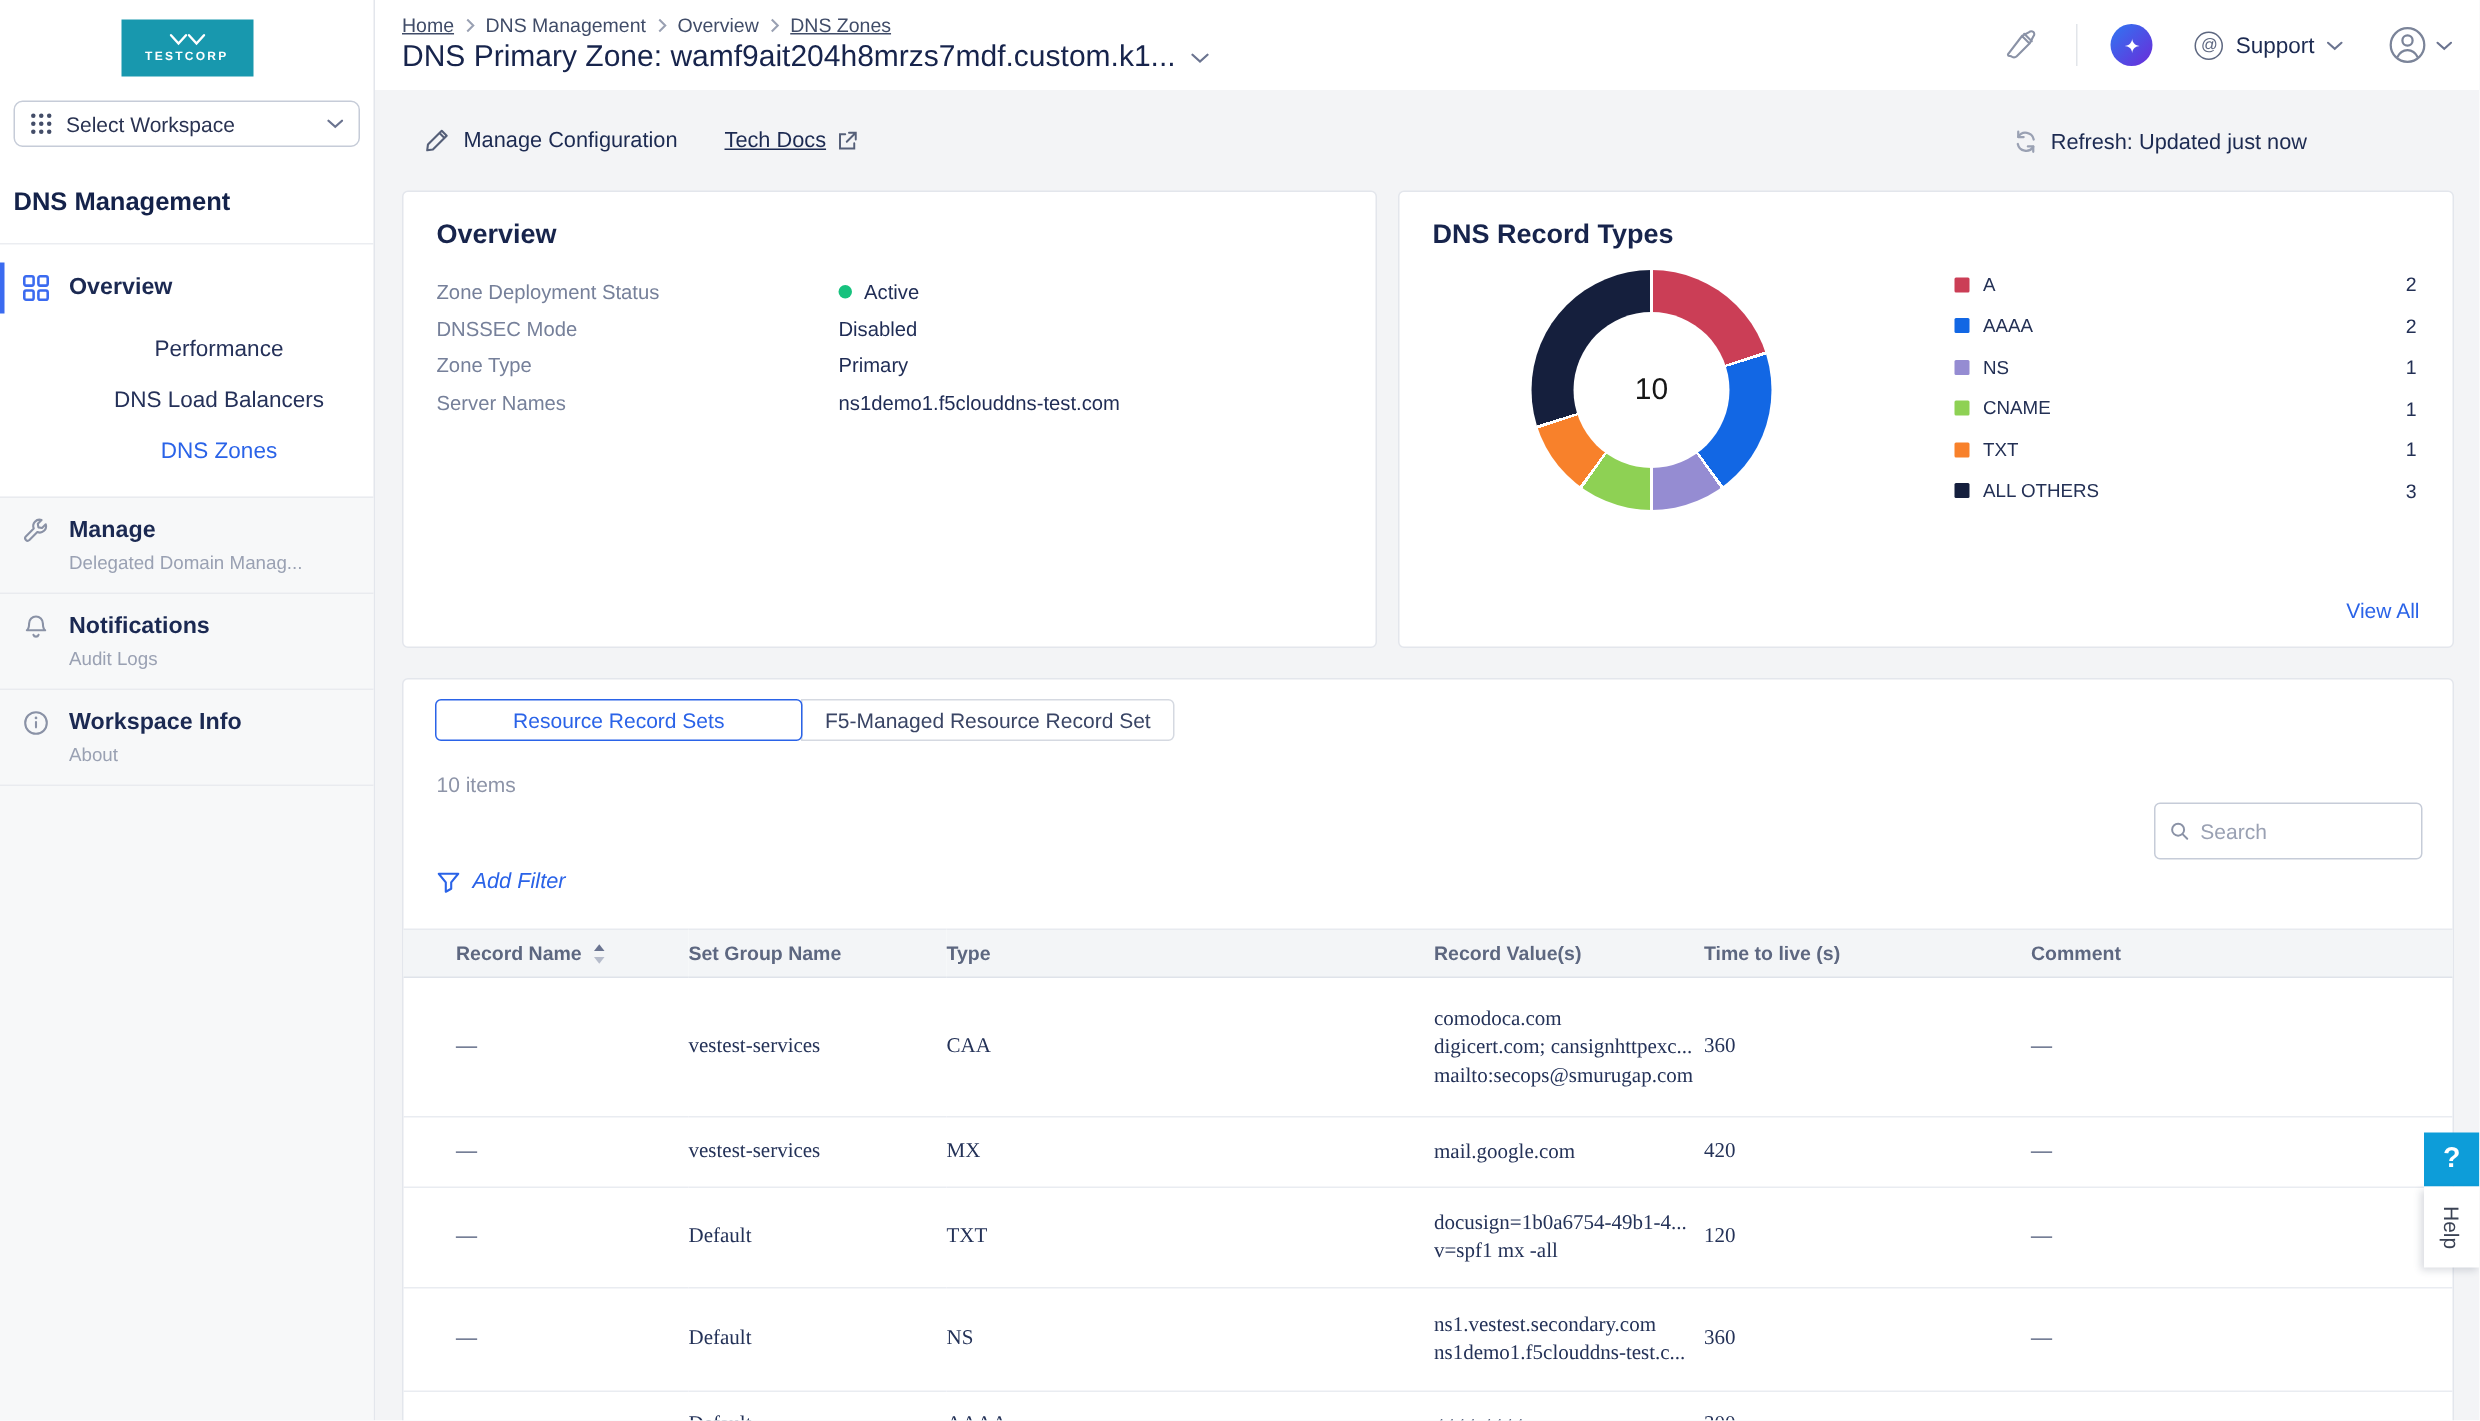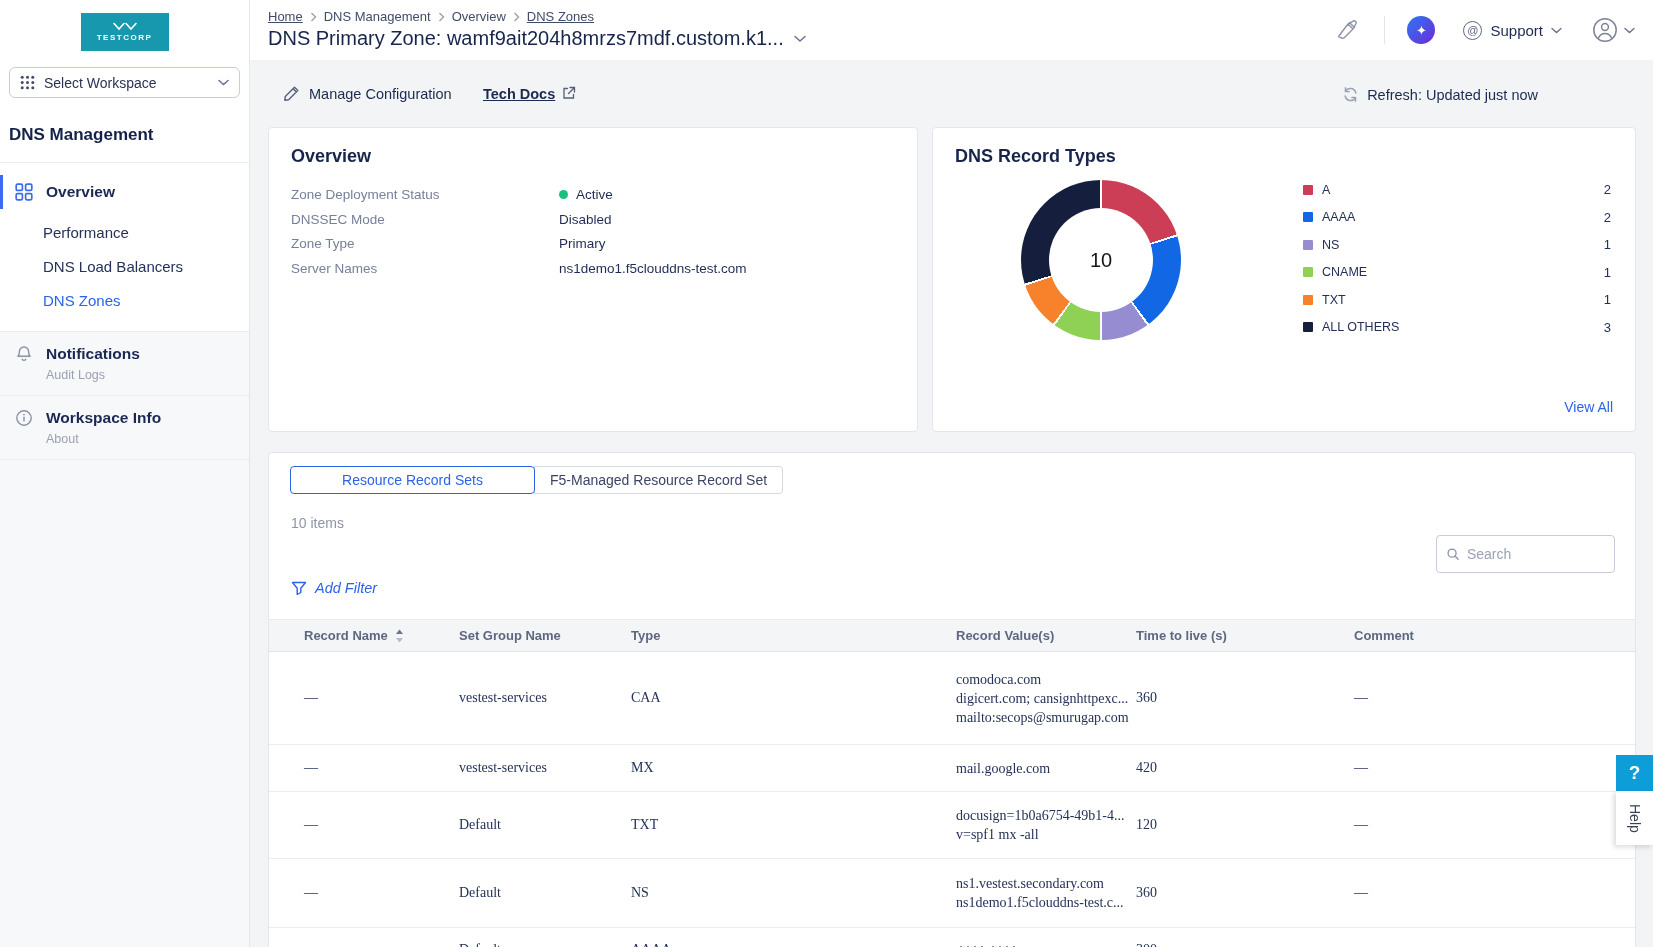--- a/index.html
+++ b/index.html
@@ -17,21 +17,21 @@
   .ws-select { margin:16px 9px 0; height:31px; border:1px solid #c6ccd8; border-radius:6px;
                display:flex; align-items:center; gap:9px; padding:0 10px; background:#fff; cursor:pointer; }
   .ws-select .lbl { font-size:14px; color:#2a3352; }
   .ws-select .chev { margin-left:auto; display:flex; }
   .sb-title { margin:27px 0 0 9px; font-size:17px; font-weight:bold; color:#14224a; }
   .sb-div { margin-top:17px; border-top:1px solid #ebedf1; }
   .ov-group { padding:14px 0 22px; }
   .ov-head { position:relative; display:flex; align-items:center; gap:13px; padding:6px 0 6px 15px; cursor:pointer; }
   .ov-head .abar { position:absolute; left:0; top:-2px; bottom:-2px; width:3px; background:#3b6bf0; }
   .ov-head .lbl { font-size:15.5px; font-weight:600; color:#1b2952; }
-  .ov-sub { padding-left:43px; margin-top:17px; font-size:15px; color:#253159; cursor:pointer; }
+  .ov-sub { padding-left:43px; margin-top:17px; font-size:15px; color:#253159; cursor:pointer;text-align:center; }
   .ov-sub.active { color:#2a63e8; }
   .sb-sec { background:#f7f8f9; border-top:1px solid #e9ebef; padding:13px 0 13px 15px;
             display:flex; gap:13px; cursor:pointer; }
   .sb-sec .lbl { font-size:15.5px; font-weight:600; color:#1b2952; }
   .sb-sec .sub { font-size:12.5px; color:#9aa1b3; margin-top:5px; }
   .sb-fill { flex:1; background:#f7f8f9; border-top:1px solid #e9ebef; }
 
   
   .tophead { position:absolute; left:250px; top:0; width:1403px; height:60px; background:#fff; }
   .crumbs { position:absolute; left:18px; top:9px; display:flex; align-items:center; gap:7px; font-size:13px; color:#404c68; }
@@ -46,22 +46,22 @@
                color:#fff; display:flex; align-items:center; justify-content:center; font-size:13px; cursor:pointer; }
   .support { display:flex; align-items:center; gap:8px; margin:0 30px 0 28px; cursor:pointer; }
   .support .at { width:19px; height:19px; border:1.4px solid #5d6780; border-radius:50%; color:#5d6780;
                  font-size:11px; display:flex; align-items:center; justify-content:center; }
   .support .lbl { font-size:15px; color:#1c2a51; }
   .account { display:flex; align-items:center; gap:6px; cursor:pointer; }
 
   
   .tool-manage { position:absolute; left:283px; top:85px; display:flex; align-items:center; gap:9px;
                  font-size:14.5px; color:#1c2a51; font-weight:500; cursor:pointer; }
-  .tool-docs { position:absolute; left:483px; top:86px; display:flex; align-items:flex-start; gap:7px;
-               font-size:14.5px; font-weight:700; color:#1c2a51; cursor:pointer; }
+  .tool-docs { position:absolute; left:483px; top:86px; display:flex; align-items:center; gap:7px;
+               font-size:14.5px; font-weight:400; color:#1c2a51; cursor:pointer; }
   .tool-docs .txt { text-decoration:underline; }
   .tool-refresh { position:absolute; right:115px; top:86px; display:flex; align-items:center; gap:8px;
                   font-size:14.5px; color:#1c2a51; cursor:pointer; }
 
   
   .card { position:absolute; background:#fff; border:1px solid #e3e6ec; border-radius:4px; }
   .card-overview { left:268px; top:127px; width:650px; height:305px; }
   .card-types    { left:932px; top:127px; width:704px; height:305px; }
   .card-records  { left:268px; top:452px; width:1368px; height:500px; }
   .card-title { position:absolute; left:22px; top:18px; font-size:18px; font-weight:600; color:#17244c; }
@@ -173,20 +173,29 @@
             <rect x="10.6" y="10.6" width="6.2" height="6.2" rx="1.2"></rect>
           </g>
         </svg>
         <span class="lbl">Overview</span>
       </div>
       <div class="ov-sub">Performance</div>
       <div class="ov-sub">DNS Load Balancers</div>
       <div class="ov-sub active">DNS Zones</div>
     </nav>
 
+    <div class="sb-sec">
+      <svg width="18" height="18" viewBox="0 0 18 18">
+        <path d="M15.5,4.5 a4.2,4.2 0 0 1 -5.6,5.2 L4.6,15 a1.7,1.7 0 0 1 -2.4,-2.4 L7.5,7.3 a4.2,4.2 0 0 1 5.2,-5.6 L10.2,4.2 l0.4,2.4 2.4,0.4 z" stroke="#8a92a6" stroke-width="1.4" fill="none" stroke-linejoin="round"></path>
+      </svg>
+      <div>
+        <div class="lbl">Manage</div>
+        <div class="sub">Delegated Domain Manag...</div>
+      </div>
+    </div>
 
     <div class="sb-sec">
       <svg width="18" height="18" viewBox="0 0 18 18">
         <path d="M9,2 a4.6,4.6 0 0 1 4.6,4.6 c0,3.4 1.5,4.6 1.5,4.6 H2.9 c0,0 1.5,-1.2 1.5,-4.6 A4.6,4.6 0 0 1 9,2 z" stroke="#8a92a6" stroke-width="1.4" fill="none" stroke-linejoin="round"></path>
         <path d="M7.3,14.2 a1.8,1.8 0 0 0 3.4,0" stroke="#8a92a6" stroke-width="1.4" fill="none" stroke-linecap="round"></path>
       </svg>
       <div>
         <div class="lbl">Notifications</div>
         <div class="sub">Audit Logs</div>
       </div>

